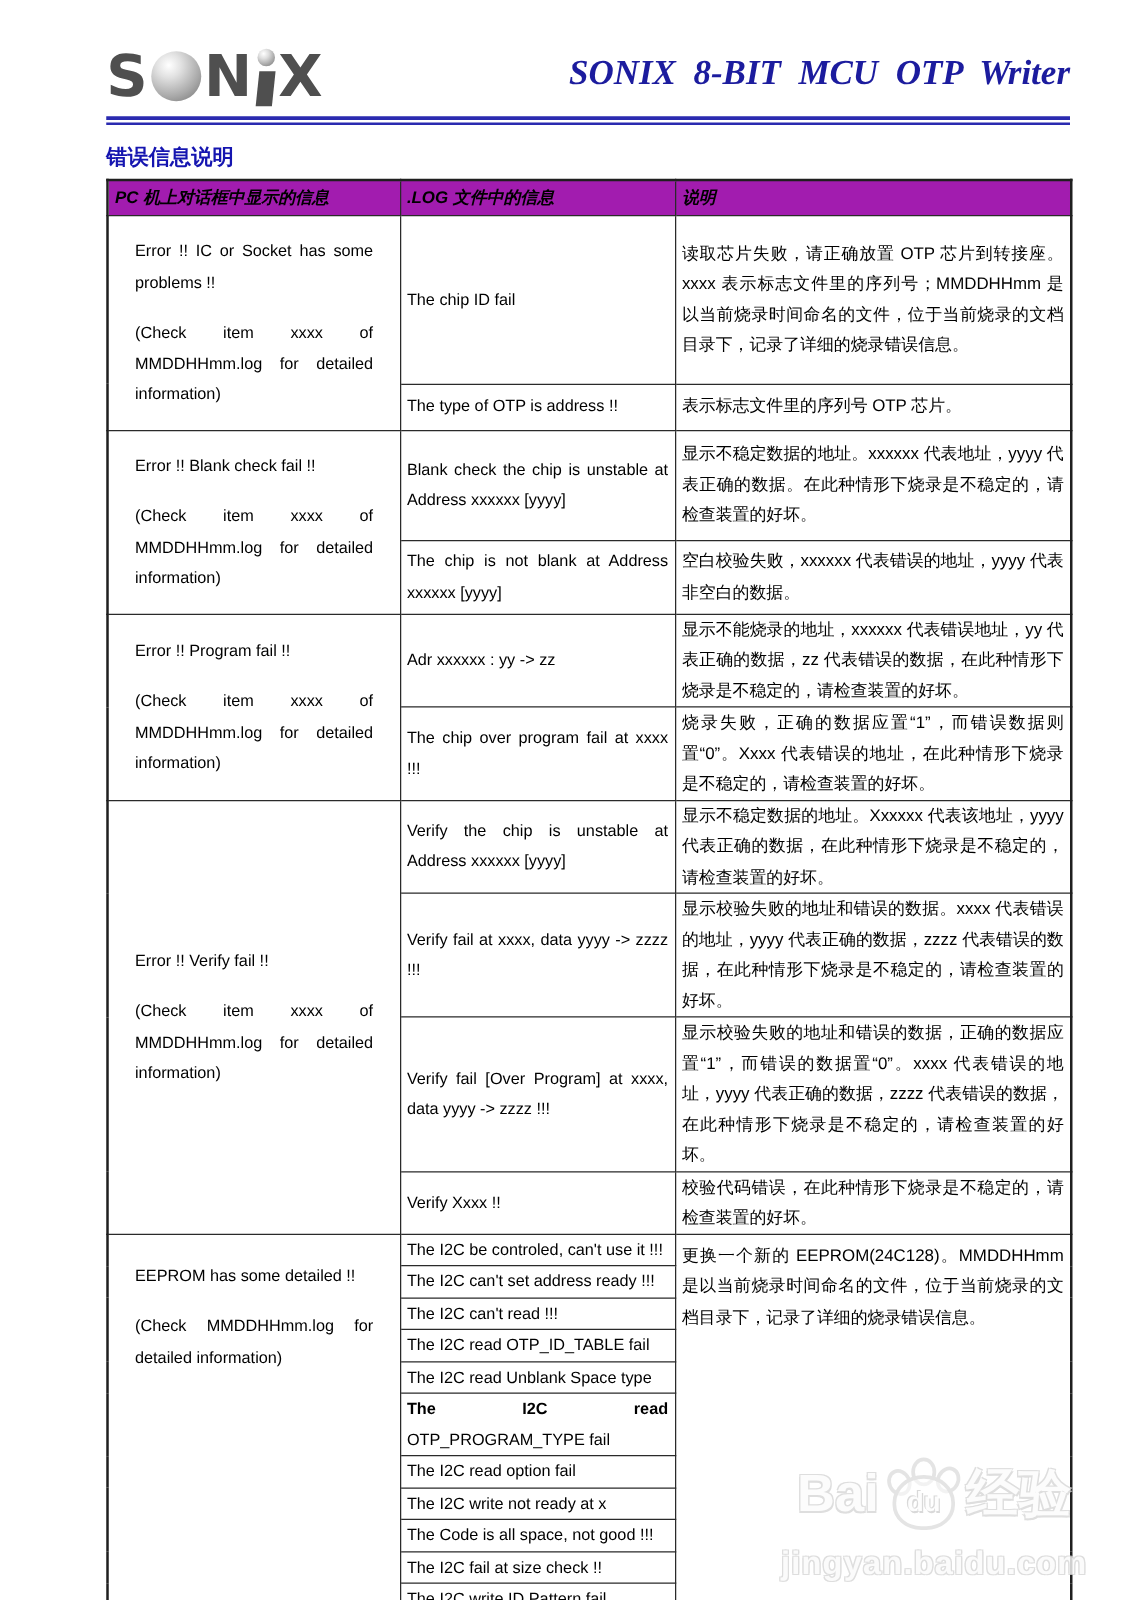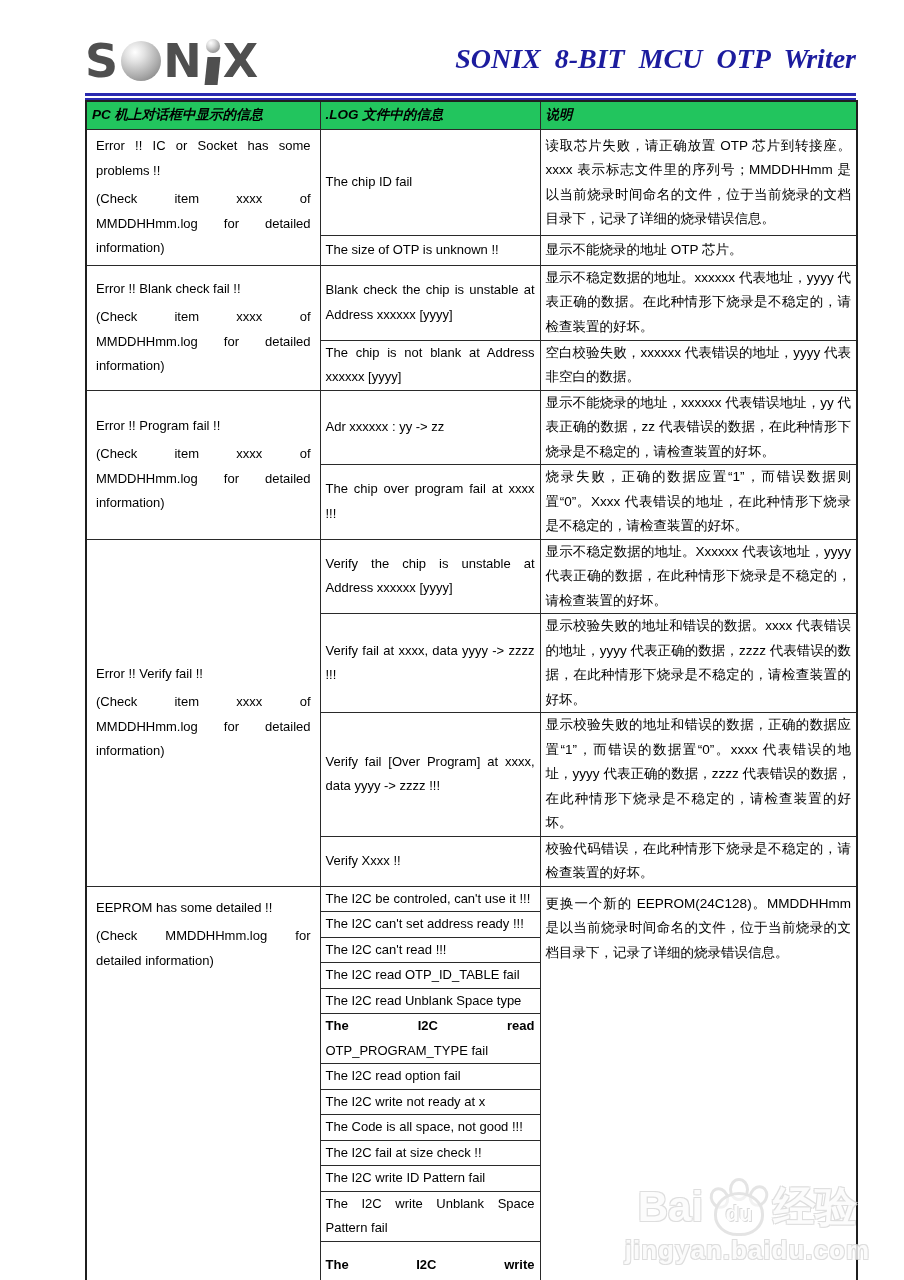--- a/index.html
+++ b/index.html
@@ -24,41 +24,41 @@
 
   .double-rule { border-top:3px solid #2a2ab0; border-bottom:2px solid #2a2ab0; height:2px; }
 
   
   .section-title { margin:14px 0 6px 0; font-size:17px; font-weight:bold; color:#1515b0; }
 
   
   table { border-collapse:collapse; width:771px; table-layout:fixed; border:2px solid #1f1f1f; }
   col.c1 { width:234px; } col.c2 { width:220px; } col.c3 { width:317px; }
   th, td { border:1px solid #2a2a2a; padding:0 5px; font-size:13px; line-height:24.5px; vertical-align:middle; overflow:hidden; }
-  th { background:#22c55e; font-style:italic; font-weight:bold; text-align:left; font-size:13.5px; height:27px; }
+  th { background:#a21caf; font-style:italic; font-weight:bold; text-align:left; font-size:13.5px; height:27px; }
   td.desc { font-size:13.5px; text-align:justify; }
   td.log, td.pc { text-align:justify; }
   td.top { vertical-align:top; padding-top:5px; }
   td.nowrap { white-space:nowrap; text-align:left; }
   .spread { text-align:justify; text-align-last:justify;font-weight:bold; }
-  .pc div { margin:4px; }
+  .pc div { margin:16px; }
 
   
   .watermark { position:absolute; right:34px; bottom:16px; z-index:5; pointer-events:none; opacity:0.8; text-align:center; }
   .wm-row { display:flex; align-items:center; justify-content:center; gap:5px; }
   .wm-text { font-size:42px; line-height:42px; font-weight:bold; color:rgba(255,255,255,0.92);
     text-shadow:1px 1px 0 #d6d6d6, -1px -1px 0 #d6d6d6, 1px -1px 0 #d6d6d6, -1px 1px 0 #d6d6d6; }
   .wm-paw { position:relative; width:60px; height:58px; }
   .wm-pad { position:absolute; left:6px; bottom:0; width:44px; height:38px; border:3px solid #dedede; border-radius:50% 50% 46% 46%; background:rgba(255,255,255,0.55); display:flex; align-items:center; justify-content:center; }
   .wm-du { font-size:22px; font-weight:bold; color:rgba(255,255,255,0.95); text-shadow:1px 1px 0 #d0d0d0, -1px -1px 0 #d0d0d0; }
   .wm-toe { position:absolute; border:3px solid #dedede; border-radius:50%; background:rgba(255,255,255,0.55); }
   .wm-toe.t1 { width:13px; height:16px; left:2px;  top:9px; transform:rotate(-25deg); }
   .wm-toe.t2 { width:14px; height:17px; left:21px; top:0; }
   .wm-toe.t3 { width:13px; height:16px; left:41px; top:7px; transform:rotate(25deg); }
-  .wm-url { margin-top:0px; font-size:26px; line-height:28px; font-weight:bold; letter-spacing:1px; color:rgba(255,255,255,0.9);
+  .wm-url { margin-top:12px; font-size:26px; line-height:28px; font-weight:bold; letter-spacing:1px; color:rgba(255,255,255,0.9);
     text-shadow:1px 1px 0 #d6d6d6, -1px -1px 0 #d6d6d6, 1px -1px 0 #d6d6d6, -1px 1px 0 #d6d6d6; }
 </style>
 </head>
 <body>
 
 <div class="content">
 
   <div class="header">
     <div class="logo">
       <span class="l">S</span>
@@ -68,20 +68,21 @@
         <span class="sphere-small"></span>
         <span class="i-bar"></span>
       </span>
       <span class="l">X</span>
     </div>
     <div class="doc-title">SONIX  8-BIT  MCU  OTP  Writer</div>
   </div>
 
   <div class="double-rule"></div>
 
+  <div class="section-title">错误信息说明</div>
 
   <table>
     <colgroup>
         <col class="c1">
         <col class="c2">
         <col class="c3">
       </colgroup>
     <tbody>
         <tr style="height:27px">
       <th>PC 机上对话框中显示的信息</th>
@@ -91,22 +92,22 @@
 
     <tr style="height:97px">
       <td class="pc" rowspan="2">
         <div>Error !! IC or Socket has some problems !!</div>
         <div>(Check item xxxx of MMDDHHmm.log for detailed information)</div>
       </td>
       <td class="log">The chip ID fail</td>
       <td class="desc">读取芯片失败，请正确放置 OTP 芯片到转接座。xxxx 表示标志文件里的序列号；MMDDHHmm 是以当前烧录时间命名的文件，位于当前烧录的文档目录下，记录了详细的烧录错误信息。</td>
     </tr>
     <tr style="height:27px">
-      <td class="log nowrap">The size of OTP is unknown !!</td>
-      <td class="desc">显示不能烧录的地址 OTP 芯片。</td>
+      <td class="log nowrap">The type of OTP is address !!</td>
+      <td class="desc">表示标志文件里的序列号 OTP 芯片。</td>
     </tr>
 
     <tr style="height:75px">
       <td class="pc" rowspan="2">
         <div>Error !! Blank check fail !!</div>
         <div>(Check item xxxx of MMDDHHmm.log for detailed information)</div>
       </td>
       <td class="log">Blank check the chip is unstable at Address xxxxxx [yyyy]</td>
       <td class="desc">显示不稳定数据的地址。xxxxxx 代表地址，yyyy 代表正确的数据。在此种情形下烧录是不稳定的，请检查装置的好坏。</td>
     </tr>

